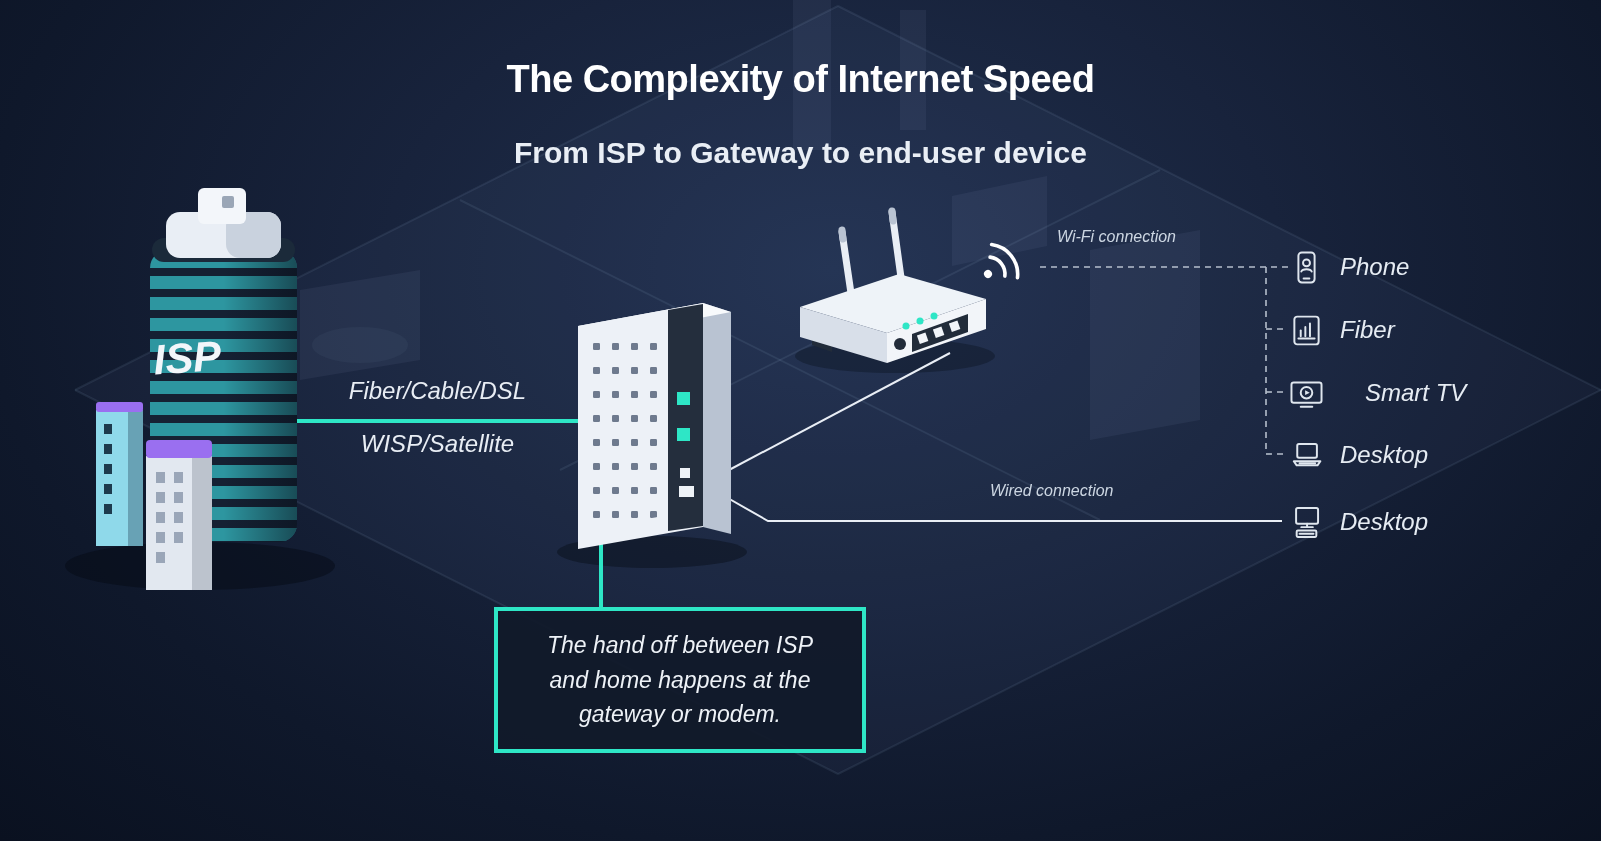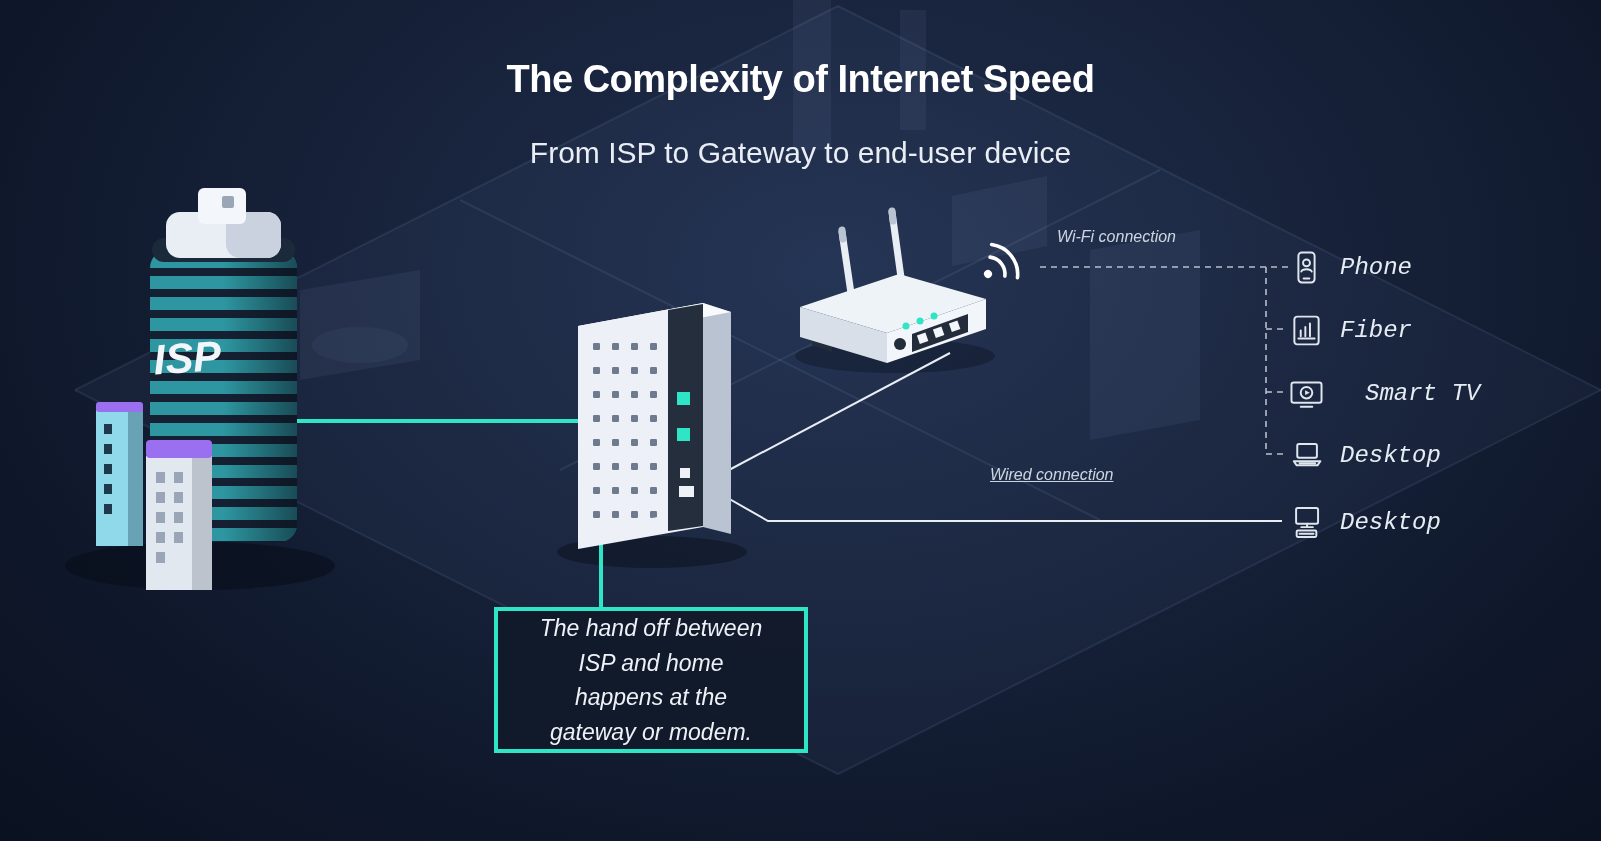--- a/index.html
+++ b/index.html
@@ -9,42 +9,42 @@
     background:radial-gradient(ellipse at 52% 32%, #20304e 0%, #18233c 38%, #0f182b 72%, #0a1120 100%);
   }
   svg{display:block;}
   .layer{position:absolute;left:0;top:0;}
   .title{
     position:absolute;left:0;right:0;top:58px;text-align:center;
     color:#ffffff;font-size:38px;font-weight:700;letter-spacing:-.5px;
   }
   .subtitle{
     position:absolute;left:0;right:0;top:136px;text-align:center;
-    color:#e9eef5;font-size:30px;font-weight:400;
+    color:#e9eef5;font-size:30px;font-weight:700;
   }
   .link-labels{
     position:absolute;left:297px;top:378px;width:281px;text-align:center;
     color:#e8edf4;font-style:italic;font-size:24px;line-height:1.1;
   }
   .link-labels .lbl{display:block;}
   .link-labels .lbl + .lbl{margin-top:27px;}
   .conn-label{
     position:absolute;color:#ccd6e2;font-style:italic;font-size:16px;white-space:nowrap;
   }
   .wifi-label{left:1057px;top:228px;}
-  .wired-label{left:990px;top:466px;text-decoration:underline;}
+  .wired-label{left:990px;top:482px;}
   .device-row{
-    position:absolute;left:1288px;display:flex;align-items:center;gap:15px;height:38px;font-family:Liberation Mono, monospace;
+    position:absolute;left:1288px;display:flex;align-items:center;gap:15px;height:38px;
   }
   .device-row .dlabel{color:#e6ecf3;font-style:italic;font-size:24px;white-space:nowrap;}
   .device-icon{width:37px;height:37px;flex:0 0 auto;}
   .device-icon *{stroke:#dfe6ee;stroke-width:1.7;fill:none;stroke-linecap:round;stroke-linejoin:round;}
   .device-icon .fillme{fill:#dfe6ee;stroke:none;}
   .callout{
-    position:absolute;left:494px;top:607px;width:314px;height:146px;box-sizing:border-box;
+    position:absolute;left:494px;top:607px;width:372px;height:146px;box-sizing:border-box;
     border:4px solid #2ee6c6;background:rgba(17,26,42,0.93);
     display:flex;align-items:center;justify-content:center;padding:14px 34px;
   }
   .callout p{
     margin:0;color:#eef2f7;font-style:italic;font-size:23px;line-height:1.5;text-align:center;
   }
 </style>
 </head>
 <body>
 
@@ -183,20 +183,24 @@
     <g transform="rotate(52 988 274)" stroke="#ffffff" stroke-width="3.6" fill="none" stroke-linecap="round">
       <circle cx="988" cy="274" r="4" fill="#ffffff" stroke="none"></circle>
       <path d="M976 262 A 17 17 0 0 1 1000 262"></path>
       <path d="M967 253 A 30 30 0 0 1 1009 253"></path>
     </g>
   </svg>
 
   <div class="title">The Complexity of Internet Speed</div>
   <div class="subtitle">From ISP to Gateway to end-user device</div>
 
+  <div class="link-labels">
+    <span class="lbl">Fiber/Cable/DSL</span>
+    <span class="lbl">WISP/Satellite</span>
+  </div>
 
   <div class="conn-label wifi-label">Wi-Fi connection</div>
   <div class="conn-label wired-label">Wired connection</div>
 
   <div class="device-row" style="top:248px;">
     <svg class="device-icon" viewBox="0 0 32 32">
       <rect x="9" y="3" width="14" height="26" rx="3"></rect>
       <circle cx="16" cy="12" r="3"></circle>
       <path d="M11.5 19.5c0.9-2.6 8.1-2.6 9 0"></path>
       <line x1="13.5" y1="25.5" x2="18.5" y2="25.5"></line>

